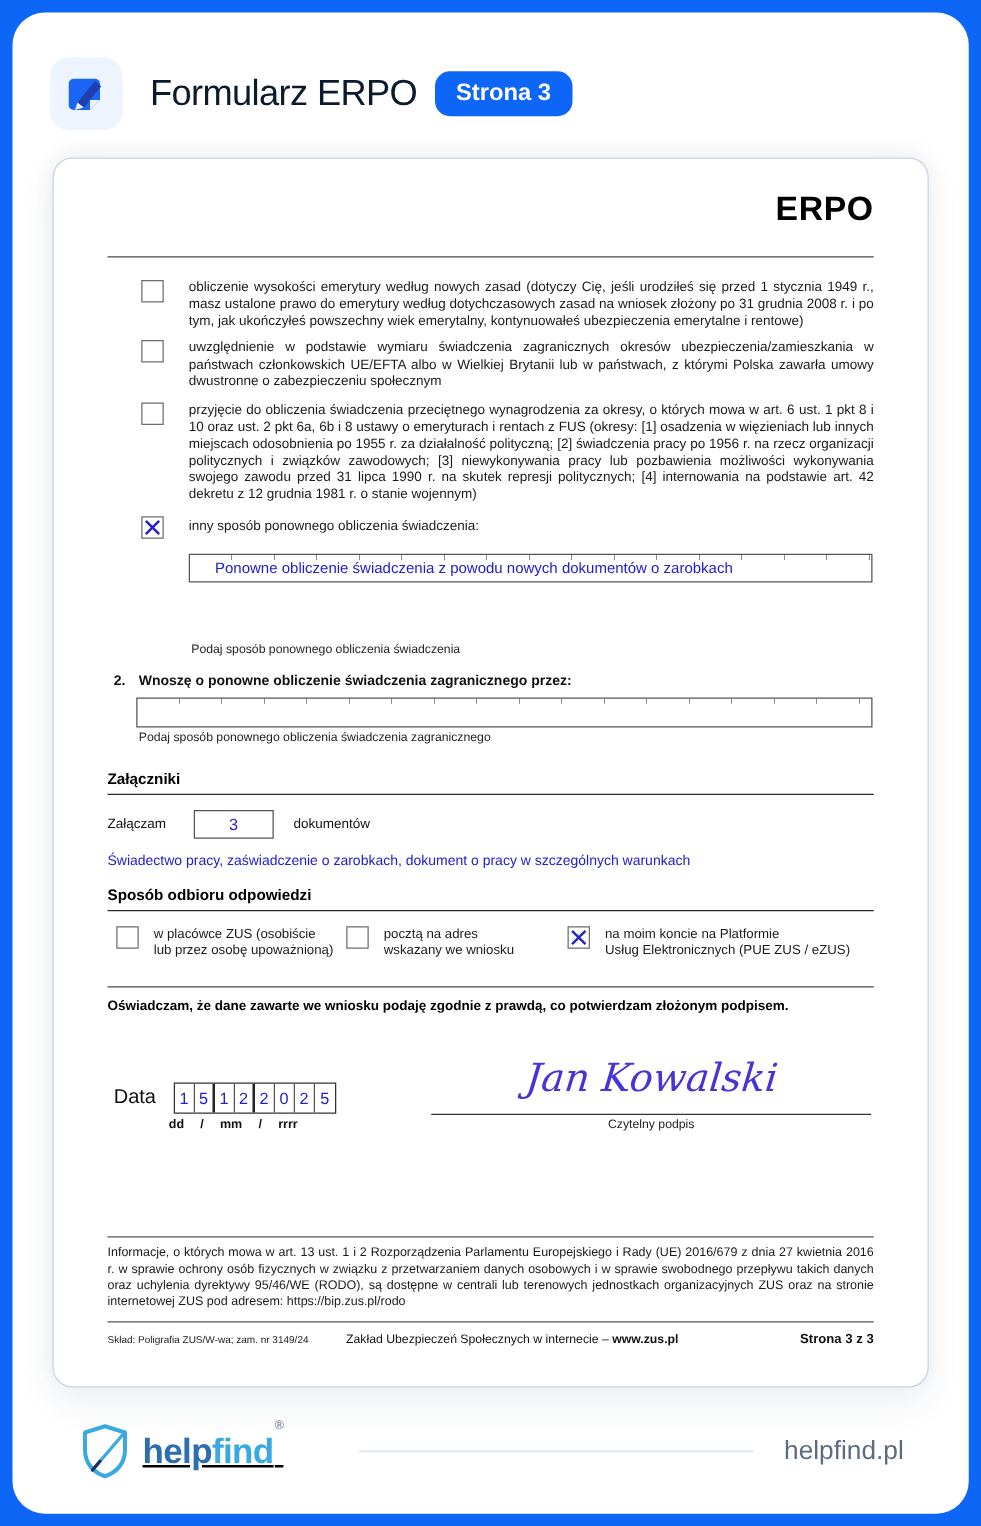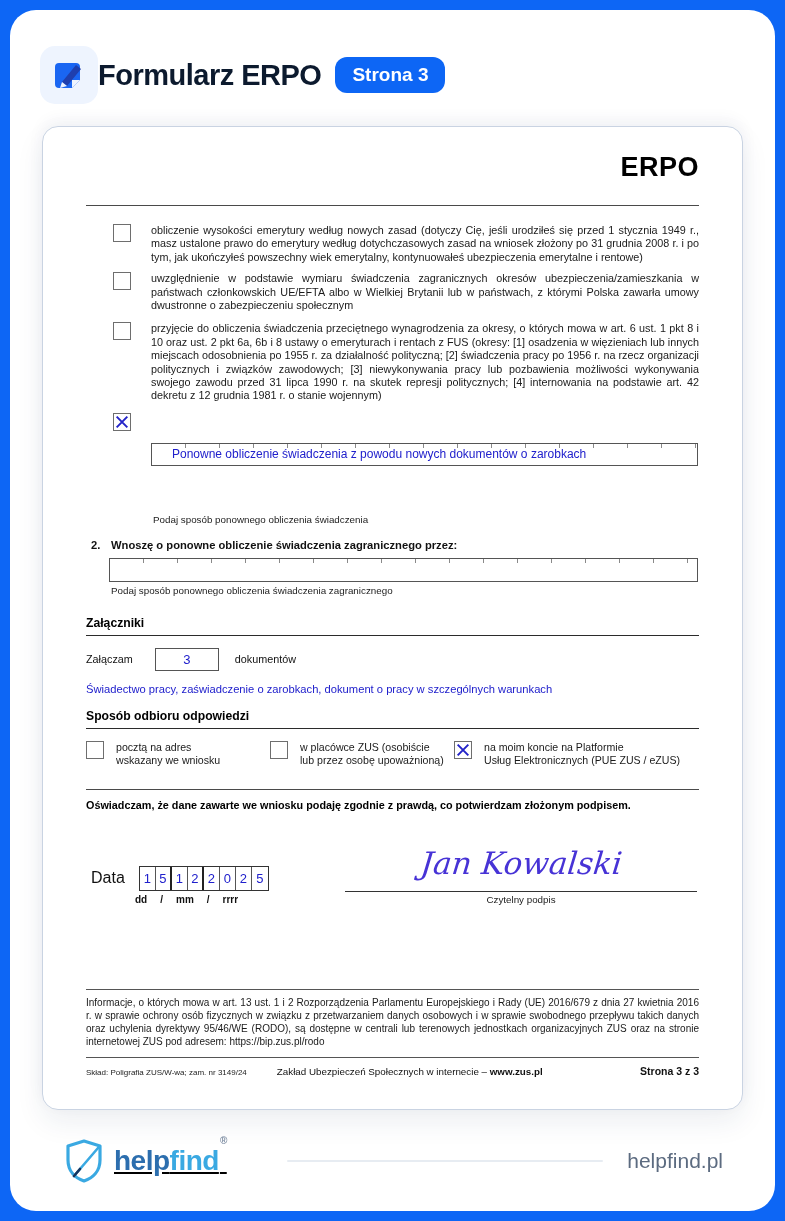--- a/index.html
+++ b/index.html
@@ -5,21 +5,21 @@
   * { margin:0; padding:0; box-sizing:border-box; }
   html,body { width:785px; height:1221px; }
   body { background:#0d66f5; font-family:"Liberation Sans", sans-serif; position:relative; }
 
   .app { position:absolute; inset:10px; background:#ffffff; border-radius:26px; overflow:hidden; }
 
   
   .hdr { position:absolute; top:36px; left:30px; display:flex; align-items:center; }
   .hdr-icon { width:58px; height:58px; background:#eef4fe; border-radius:15px;
               display:flex; align-items:center; justify-content:center; }
-  .hdr-title { font-size:29px; font-weight:bold; color:#0c1a2e; letter-spacing:-0.5px; }
+  .hdr-title { margin-left:22px; font-size:29px; font-weight:normal; color:#0c1a2e; letter-spacing:-0.5px; }
   .hdr-badge { margin-left:14px; background:#0d66f5; color:#fff; font-size:19px; font-weight:bold;
                padding:7px 17px; border-radius:12px; }
 
   
   .doc { position:absolute; left:32px; top:116px; width:701px; height:984px; background:#fff;
          border:1px solid #c9d3e2; border-radius:16px;
          box-shadow:0 -6px 16px rgba(20,45,95,.05), 0 12px 28px rgba(20,45,95,.08); color:#111; }
   .doc-inner { padding:24px 43px 0 43px; }
 
   .erpo-title { text-align:right; font-size:27px; font-weight:bold; color:#000; letter-spacing:.5px; line-height:32px; }
@@ -149,20 +149,21 @@
         </span>
         <p class="opt-text">przyjęcie do obliczenia świadczenia przeciętnego wynagrodzenia za okresy, o których mowa w art. 6 ust. 1 pkt 8 i 10 oraz ust. 2 pkt 6a, 6b i 8 ustawy o emeryturach i rentach z FUS (okresy: [1] osadzenia w więzieniach lub innych miejscach odosobnienia po 1955 r. za działalność polityczną; [2] świadczenia pracy po 1956 r. na rzecz organizacji politycznych i związków zawodowych; [3] niewykonywania pracy lub pozbawienia możliwości wykonywania swojego zawodu przed 31 lipca 1990 r. na skutek represji politycznych; [4] internowania na podstawie art. 42 dekretu z 12 grudnia 1981 r. o stanie wojennym)</p>
       </div>
 
       <div class="opt-row mt10">
         <span class="cb" data-checked="true">
           <svg viewBox="0 0 18 18">
               <path d="M3 3 L15 15 M15 3 L3 15" stroke="#2323c8" stroke-width="2.2" fill="none"></path>
             </svg>
         </span>
+        <p class="opt-text short">inny sposób ponownego obliczenia świadczenia:</p>
       </div>
 
       <div class="fill-input input1">
         <span class="fill-value">Ponowne obliczenie świadczenia z powodu nowych dokumentów o zarobkach</span>
       </div>
       <div class="hint hint1">Podaj sposób ponownego obliczenia świadczenia</div>
 
       <div class="sec2">
         <span class="sec2-num">2.</span>
         <span class="sec2-label">Wnoszę o ponowne obliczenie świadczenia zagranicznego przez:</span>
@@ -177,36 +178,36 @@
         <span class="attach-label">Załączam</span>
         <span class="count-box">
           <span class="count-val">3</span>
         </span>
         <span class="attach-after">dokumentów</span>
       </div>
       <div class="attach-desc">Świadectwo pracy, zaświadczenie o zarobkach, dokument o pracy w szczególnych warunkach</div>
 
       <div class="sec-heading" style="margin-top:14px;">Sposób odbioru odpowiedzi</div>
       <div class="delivery-row">
+        <div class="dlv-item dlv-1">
+          <span class="cb" data-checked="false">
+            
+          </span>
+          <span class="lbl">
+            <span style="display:block">w placówce ZUS (osobiście</span>
+            <span style="display:block">lub przez osobę upoważnioną)</span>
+          </span>
+        </div>
         <div class="dlv-item dlv-2">
           <span class="cb" data-checked="false">
             
           </span>
           <span class="lbl">
             <span style="display:block">pocztą na adres</span>
             <span style="display:block">wskazany we wniosku</span>
-          </span>
-        </div>
-        <div class="dlv-item dlv-1">
-          <span class="cb" data-checked="false">
-            
-          </span>
-          <span class="lbl">
-            <span style="display:block">w placówce ZUS (osobiście</span>
-            <span style="display:block">lub przez osobę upoważnioną)</span>
           </span>
         </div>
         <div class="dlv-item dlv-3">
           <span class="cb" data-checked="true">
             <svg viewBox="0 0 18 18">
                 <path d="M3 3 L15 15 M15 3 L3 15" stroke="#2323c8" stroke-width="2.2" fill="none"></path>
               </svg>
           </span>
           <span class="lbl">
             <span style="display:block">na moim koncie na Platformie</span>

